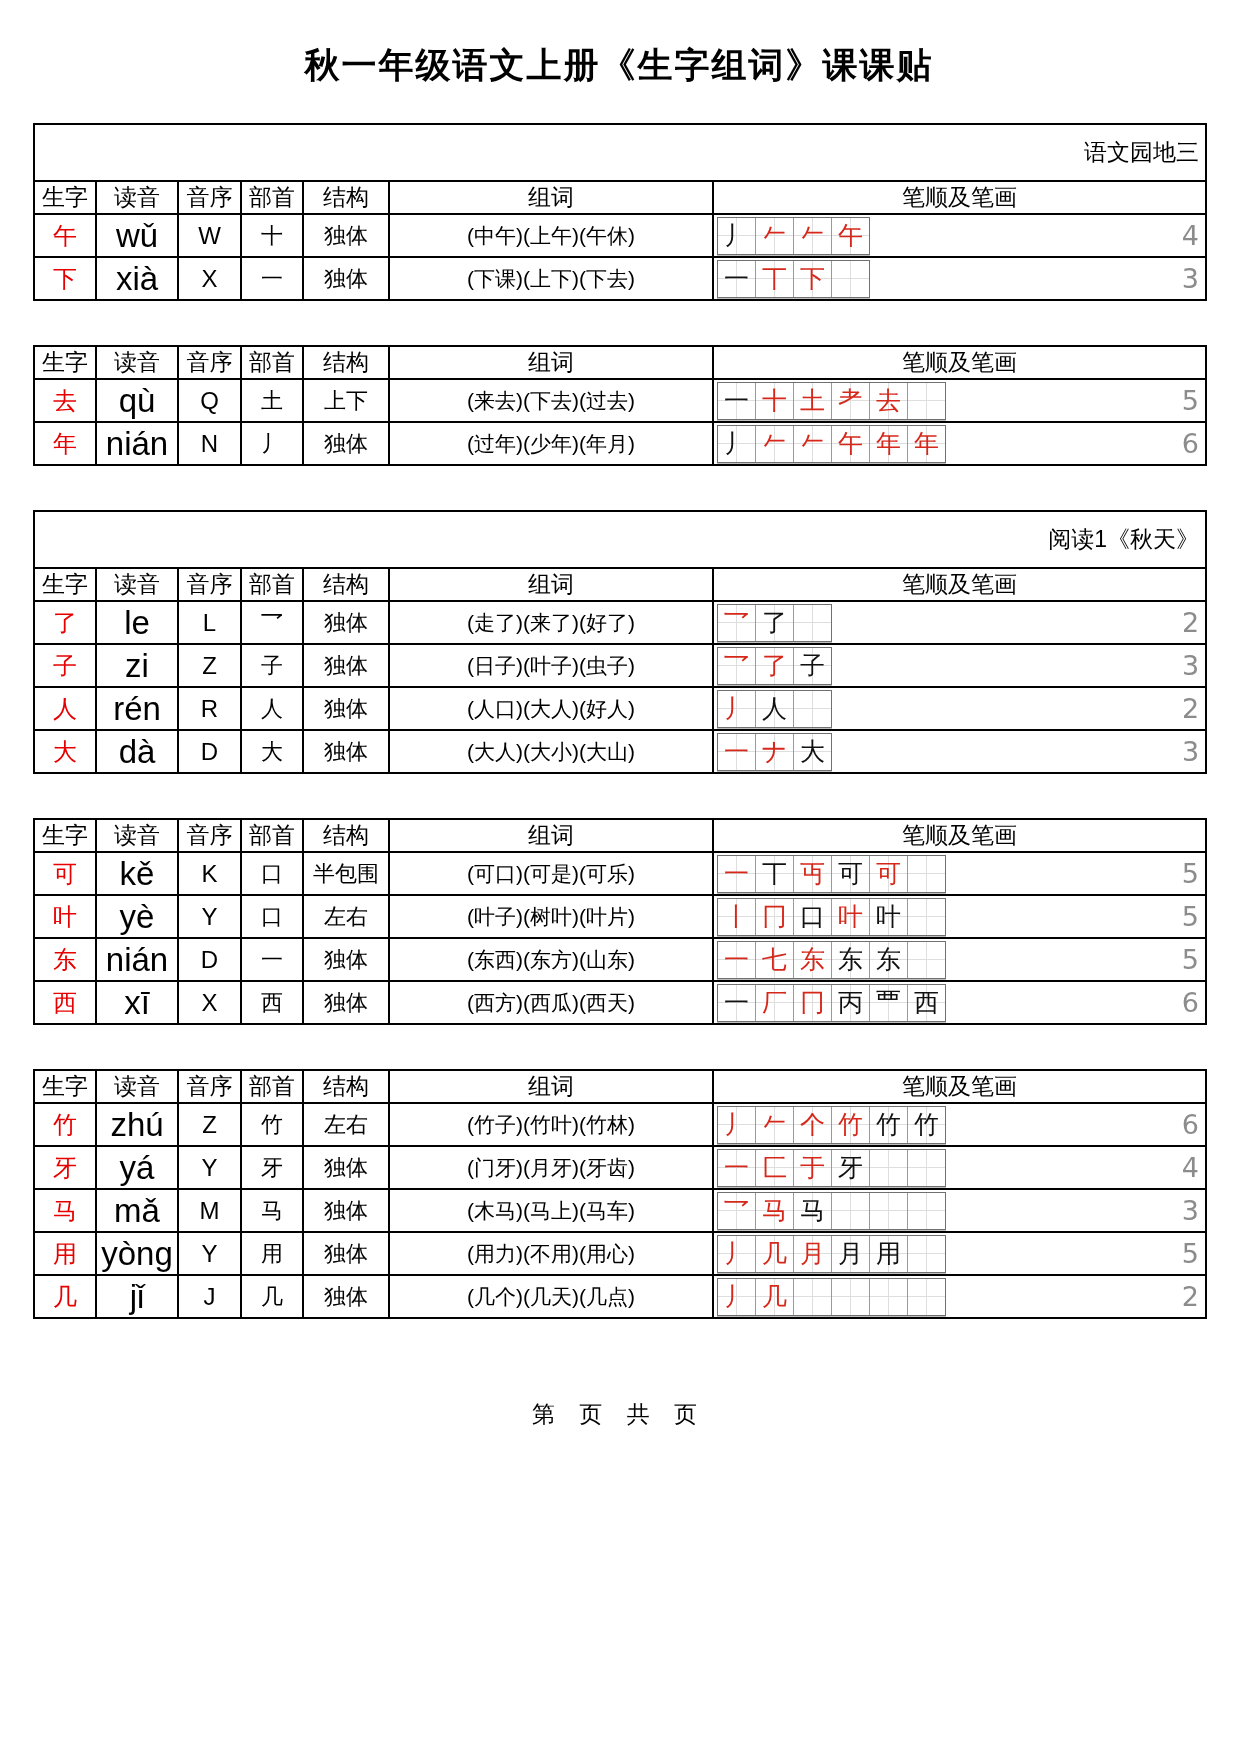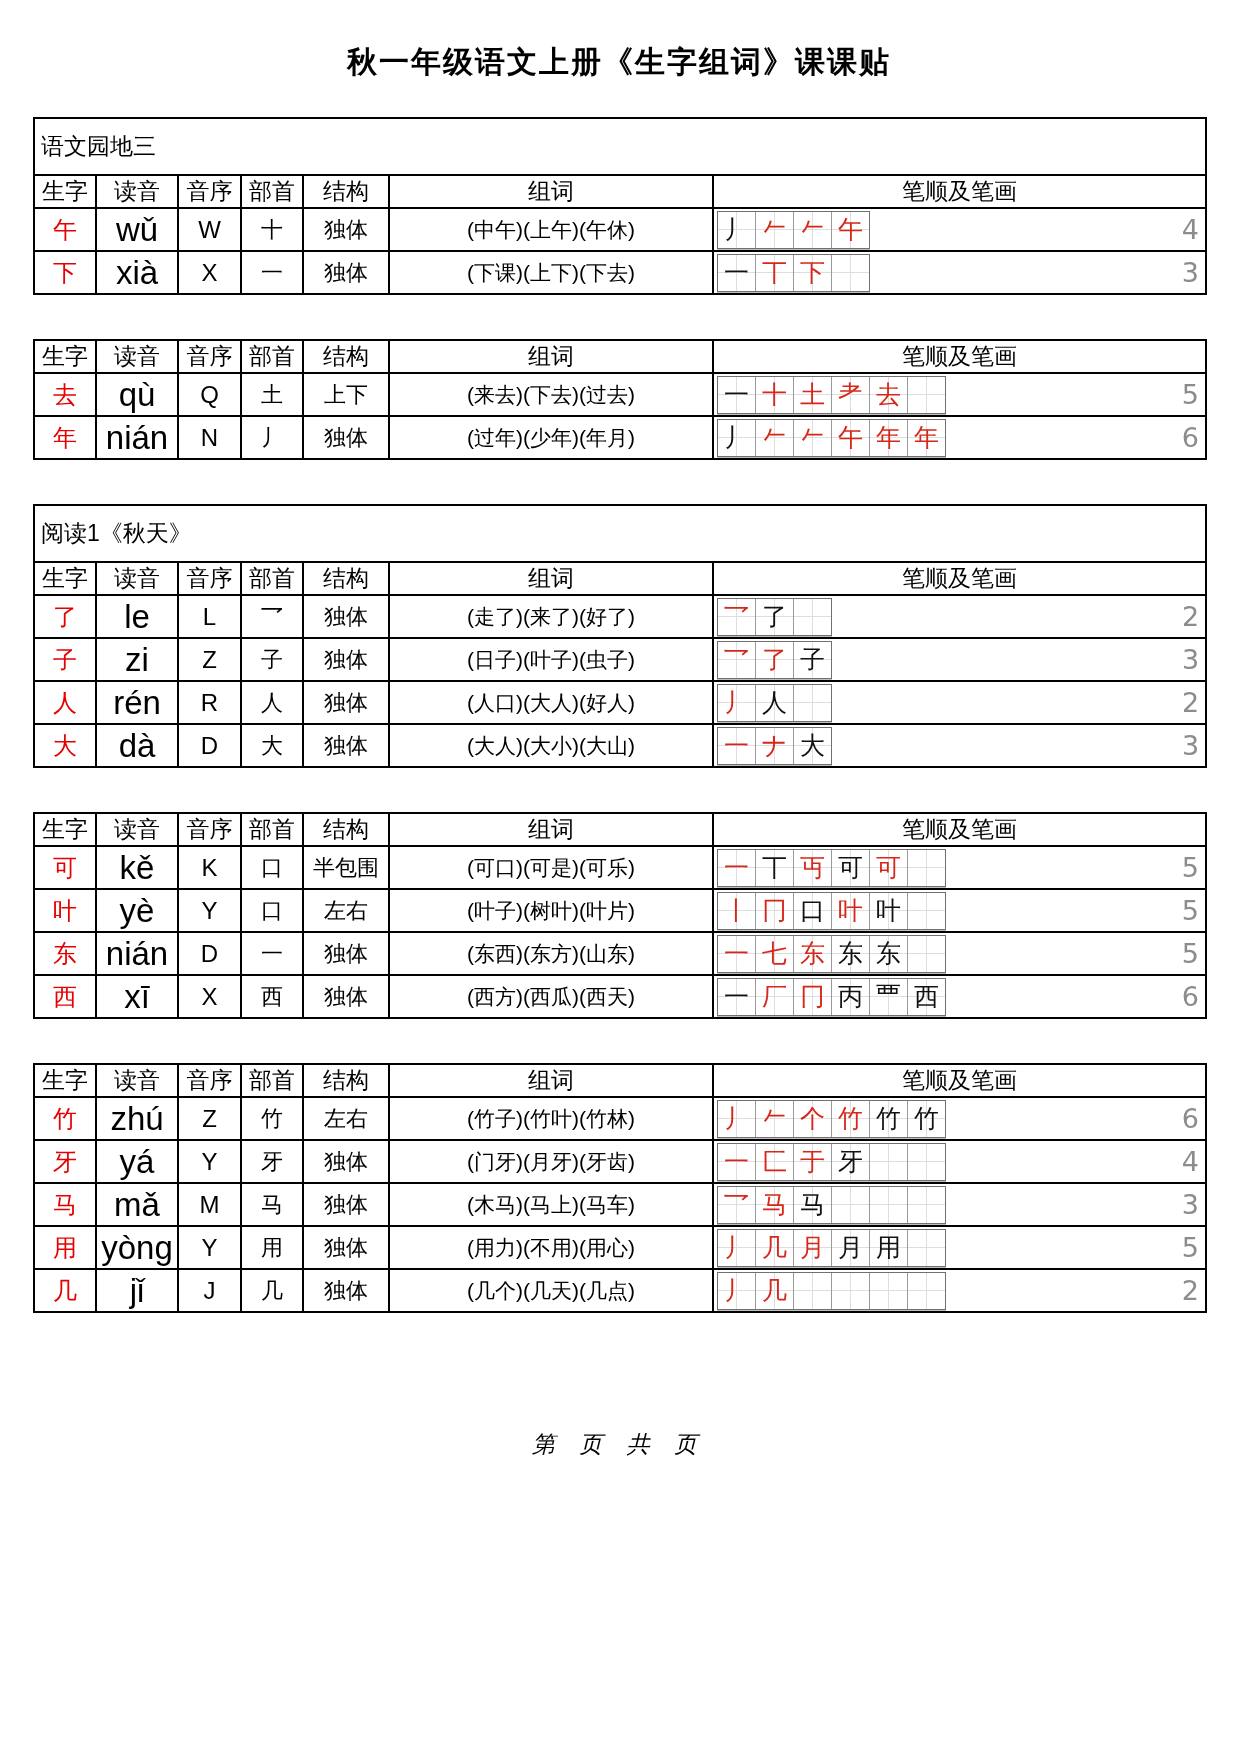--- a/index.html
+++ b/index.html
@@ -1,39 +1,39 @@
 <!DOCTYPE html>
 <html><head>
 <meta charset="utf-8">
 <style>
   html,body{margin:0;padding:0;background:#ffffff;}
   body{width:1240px;font-family:"Liberation Sans","DejaVu Sans",sans-serif;color:#000;}
   .page{padding:24px 35px 40px 33px;}
-  .doc-title{text-align:center;font-size:30px;font-weight:bold;letter-spacing:2px;margin:18px 0 34px 0;font-family:"Liberation Sans","DejaVu Sans",sans-serif;}
+  .doc-title{text-align:center;font-size:35px;font-weight:bold;letter-spacing:2px;margin:18px 0 34px 0;font-family:"Liberation Sans","DejaVu Sans",sans-serif;}
   table.lesson{border-collapse:collapse;width:100%;margin:0 0 44px 0;table-layout:fixed;}
   table.lesson td{border:2px solid #000;box-sizing:border-box;}
-  td.section-cell{height:48px;font-size:23px;padding:12px 6px;text-align:left;}
+  td.section-cell{height:48px;font-size:23px;padding:12px 6px;text-align:right;}
   td.hdr{height:27px;font-size:23px;text-align:center;padding:0;}
   td.cell{height:43px;font-size:22px;text-align:center;padding:0;}
   td.char-cell{color:#e60000;font-size:24px;}
   td.pinyin-cell{font-size:33px;}
   td.initial-cell{font-size:24px;}
   td.words-cell{font-size:21px;letter-spacing:0px;white-space:nowrap;}
   td.stroke-cell{padding:0 6px 0 3px;}
   .stroke-wrap{display:flex;align-items:center;width:100%;}
   .sgrid{display:flex;border:1px solid #707070;box-shadow:0 2px 0 rgba(0,0,0,0.25);background:#fff;}
   .sbox{width:37px;height:36px;border-right:1px solid #9a9a9a;display:flex;align-items:center;justify-content:center;
         font-size:25px;line-height:1;
         background-image:linear-gradient(#dedede,#dedede),linear-gradient(#dedede,#dedede);
         background-repeat:no-repeat;background-size:100% 1px,1px 100%;background-position:center center;}
   .sbox:last-child{border-right:none;}
   .sbox.red{color:#d6281a;}
   .sbox.blk{color:#111;}
   .count{margin-left:auto;color:#8c8c8c;font-size:27px;padding-left:8px;font-family:"DejaVu Sans","Liberation Sans",sans-serif;}
-  .doc-footer{text-align:center;font-size:23px;letter-spacing:9px;margin-top:116px;font-style:italic;}
+  .doc-footer{text-align:center;font-size:23px;letter-spacing:9px;margin-top:80px;}
 </style>
 </head>
 <body>
 
 <div class="page">
   <div class="doc-title">秋一年级语文上册《生字组词》课课贴</div>
   <div id="tables">
       <table class="lesson">
         <colgroup>
           <col style="width: 62px;">

